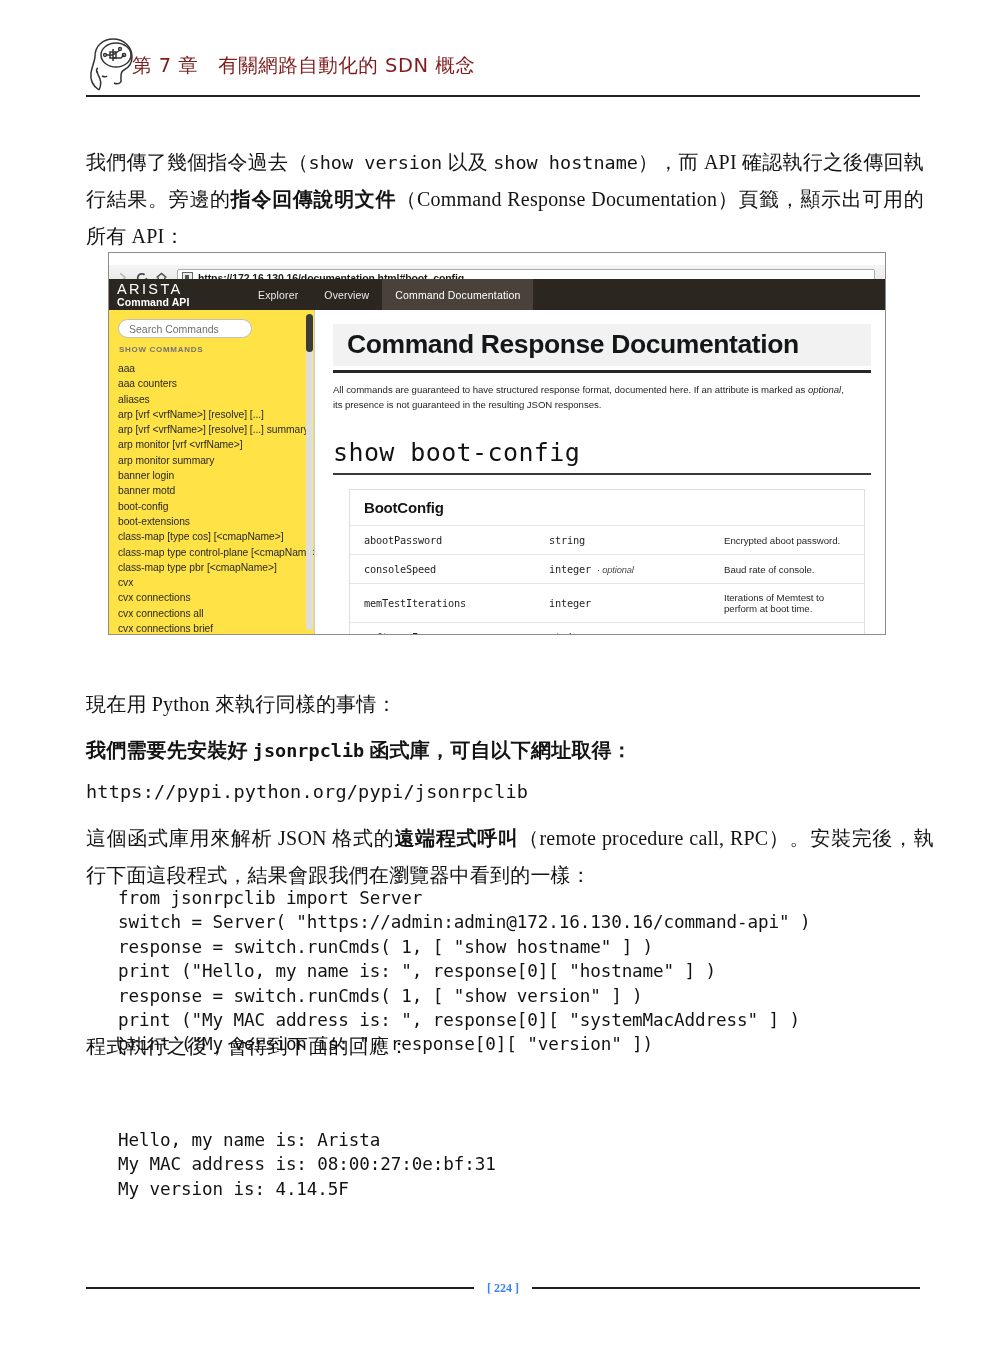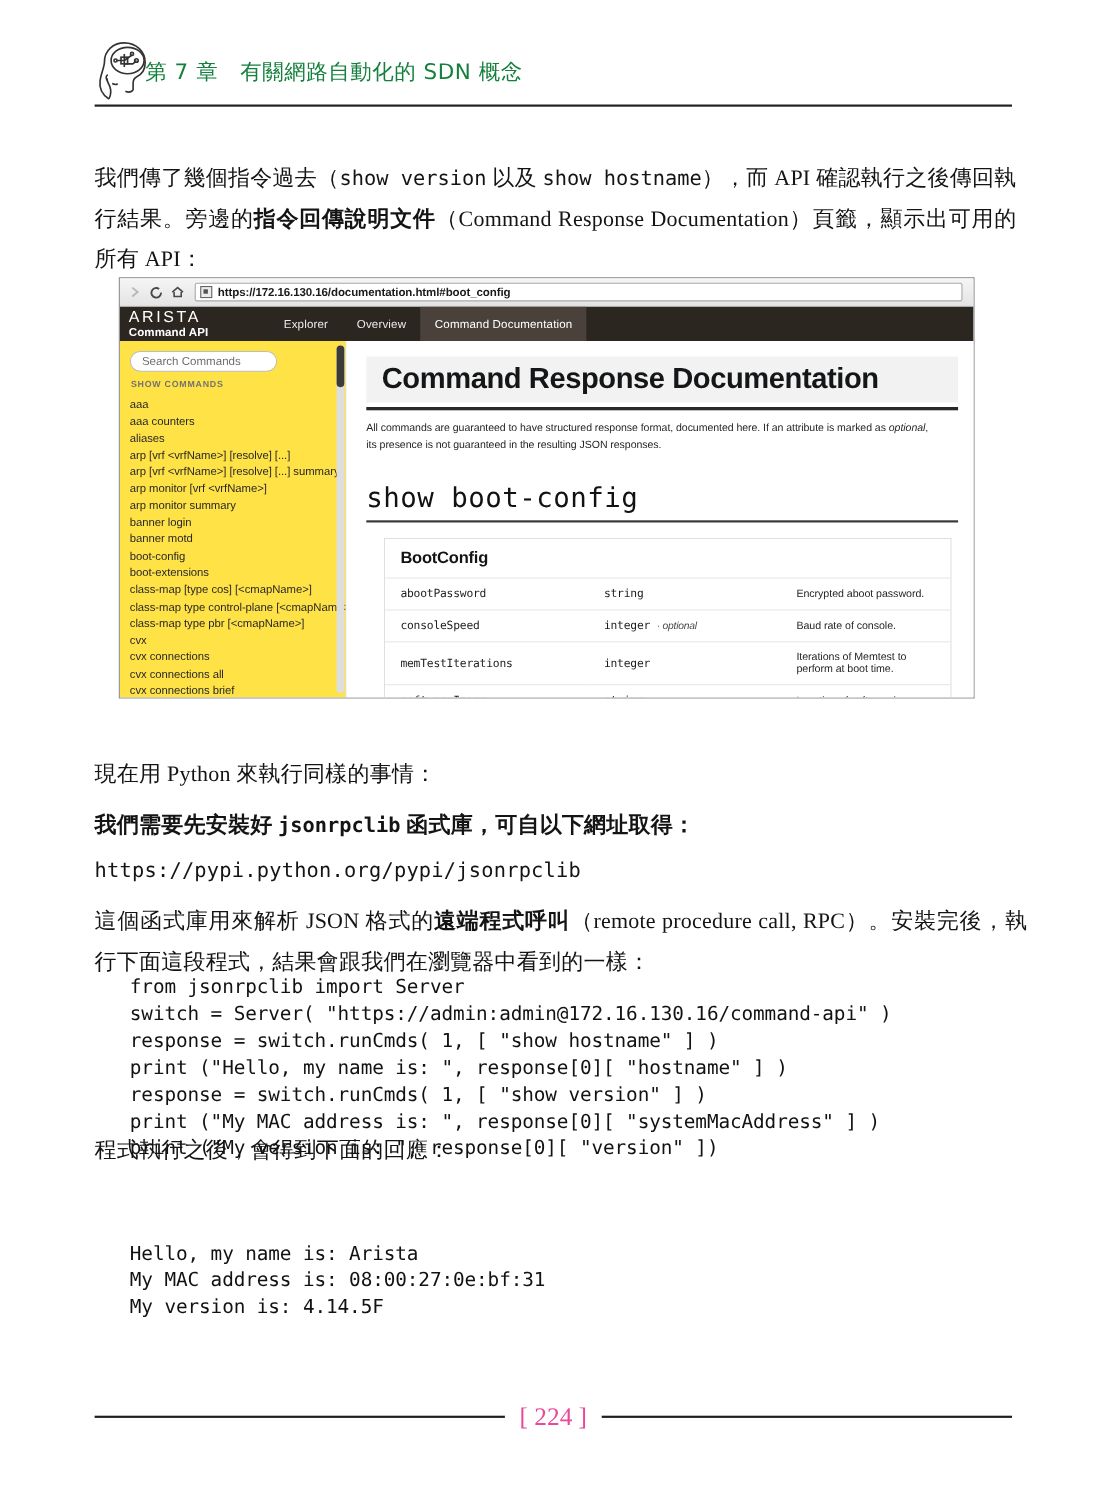--- a/index.html
+++ b/index.html
@@ -38,21 +38,21 @@
     top: 0;
     width: 58px;
     height: 56px;
   }
   .header-title {
     position: absolute;
     left: 46px;
     top: 16px;
     font-size: 19.5px;
     letter-spacing: 0.5px;
-    color: #15803d;
+    color: #7f1d1d;
     white-space: nowrap;
     font-family: "DejaVu Sans", "Liberation Sans", sans-serif;
     font-weight: 400;
   }
   .header-rule {
     position: absolute;
     left: 86px;
     top: 95px;
     width: 834px;
     height: 2px;
@@ -142,21 +142,21 @@
     box-sizing: border-box;
     overflow: hidden;
     font-family: "Liberation Sans", "DejaVu Sans", sans-serif;
     filter: contrast(1.02);
   }
 
   
   .browser-bar {
     position: absolute;
     left: 0;
-    top: 0;
+    top: 12px;
     width: 100%;
     height: 26px;
     background: linear-gradient(#f3f3f3, #e2e2e2);
     border-bottom: 1px solid #b4b4b4;
     box-sizing: border-box;
     display: flex;
     align-items: center;
     padding: 0 6px;
   }
   .nav-btn {
@@ -437,23 +437,23 @@
     display: flex;
     align-items: center;
     justify-content: center;
   }
   .footer-rule {
     flex: 1;
     height: 1.6px;
     background: #1f1f1f;
   }
   .footer-page {
-    font-size: 23px;
-    font-weight: normal;
-    color: #ec4899;
+    font-size: 12px;
+    font-weight: bold;
+    color: #3b82f6;
     padding: 0 13px;
     white-space: nowrap;
     font-family: "Liberation Serif", "DejaVu Serif", serif;
   }
 </style>
 </head>
 <body>
 
 <div class="page">
 

